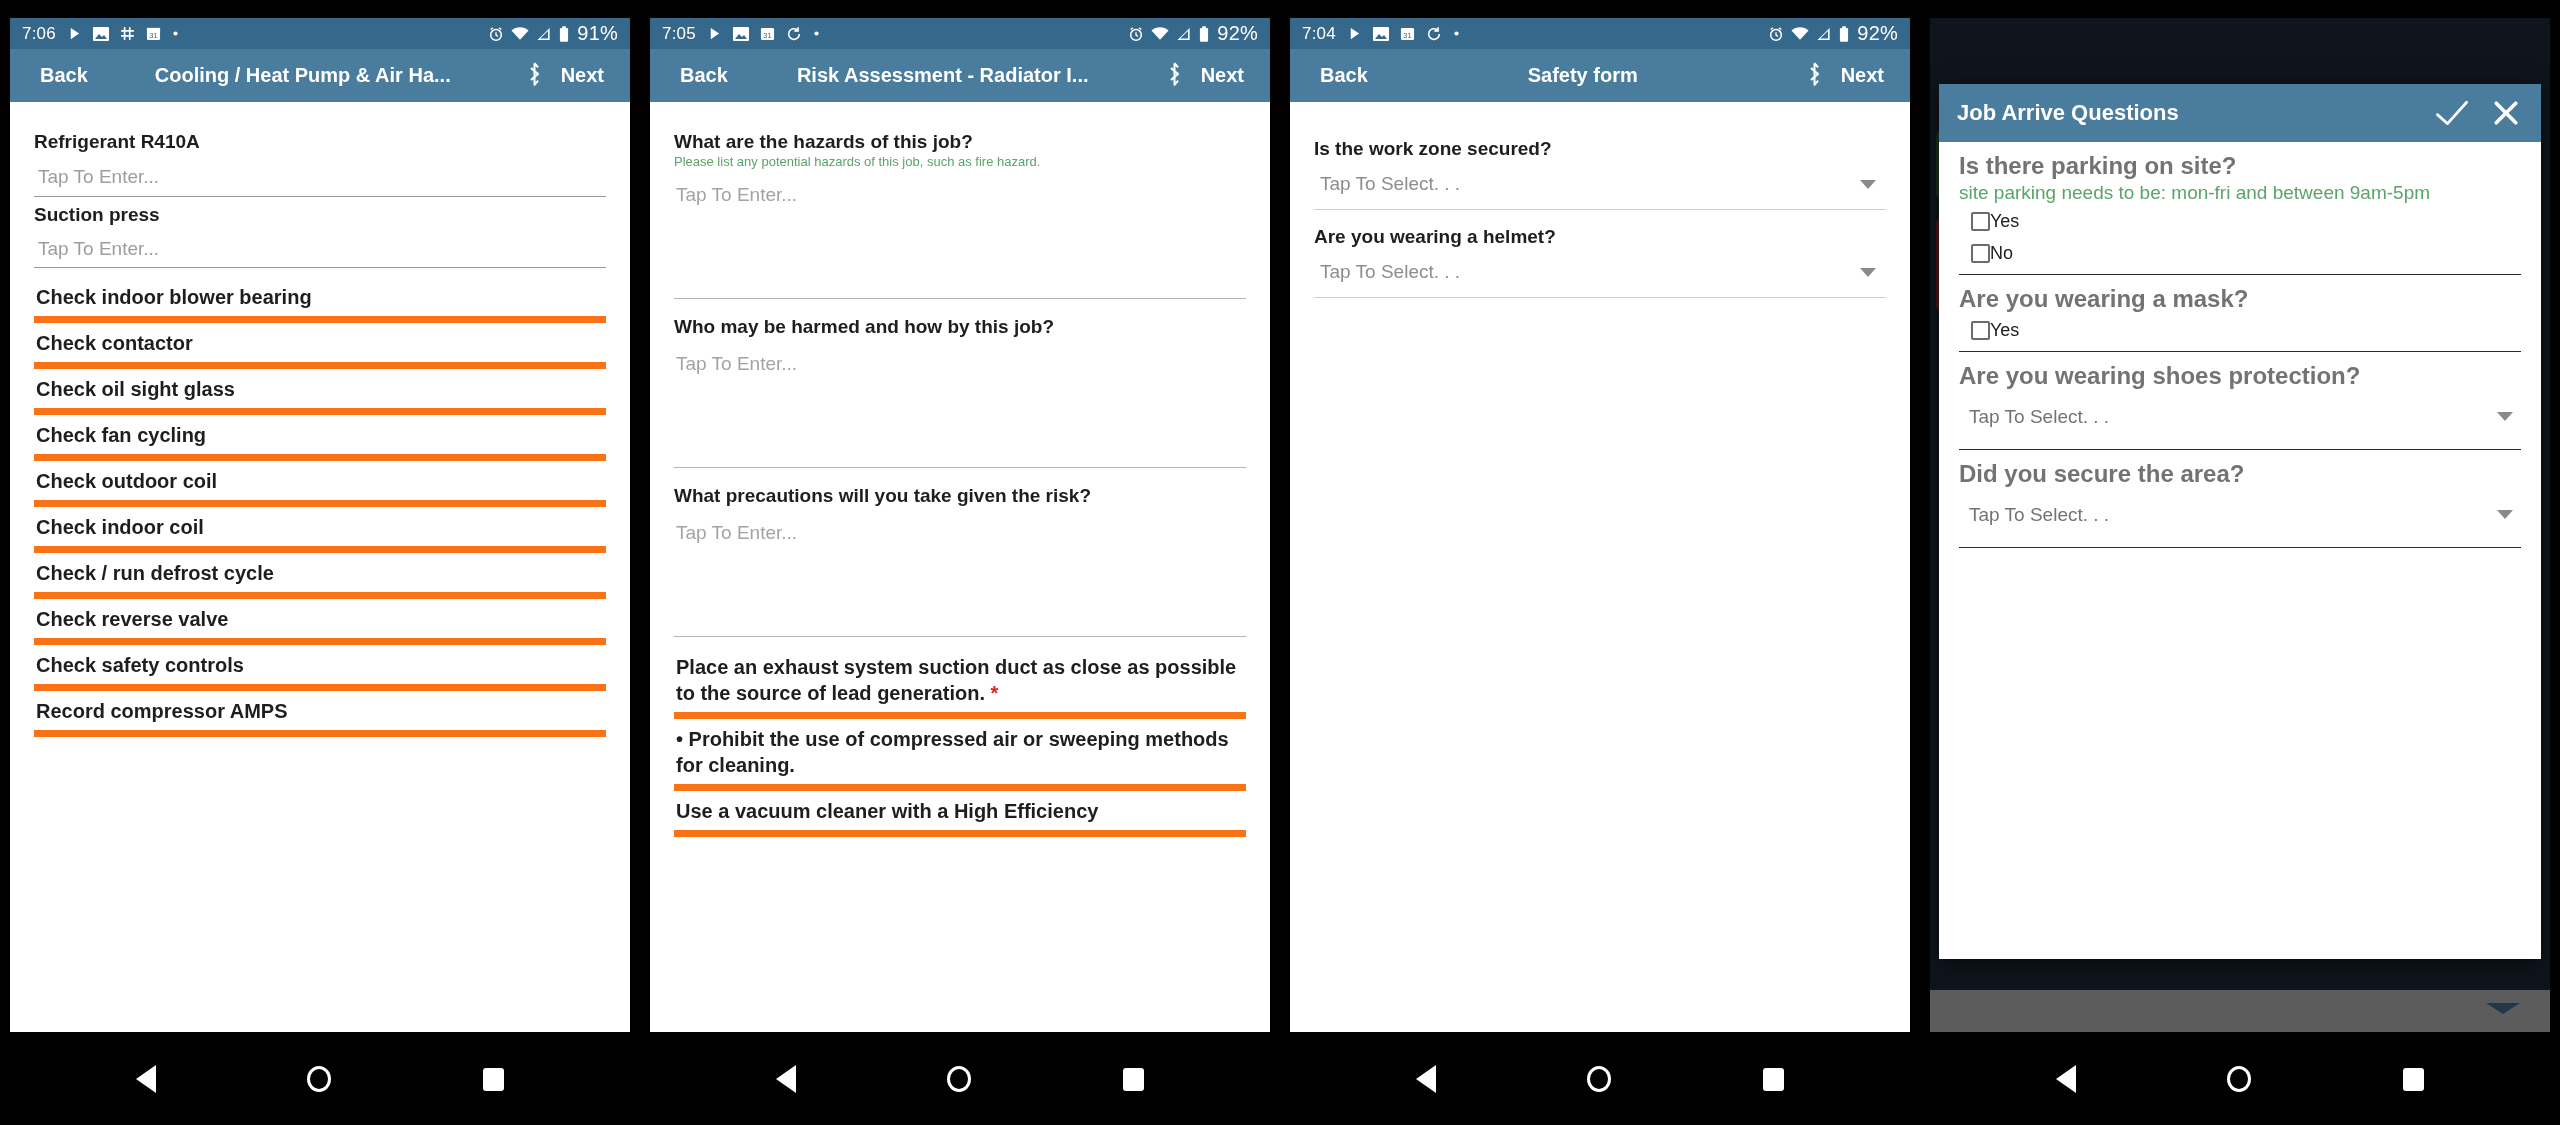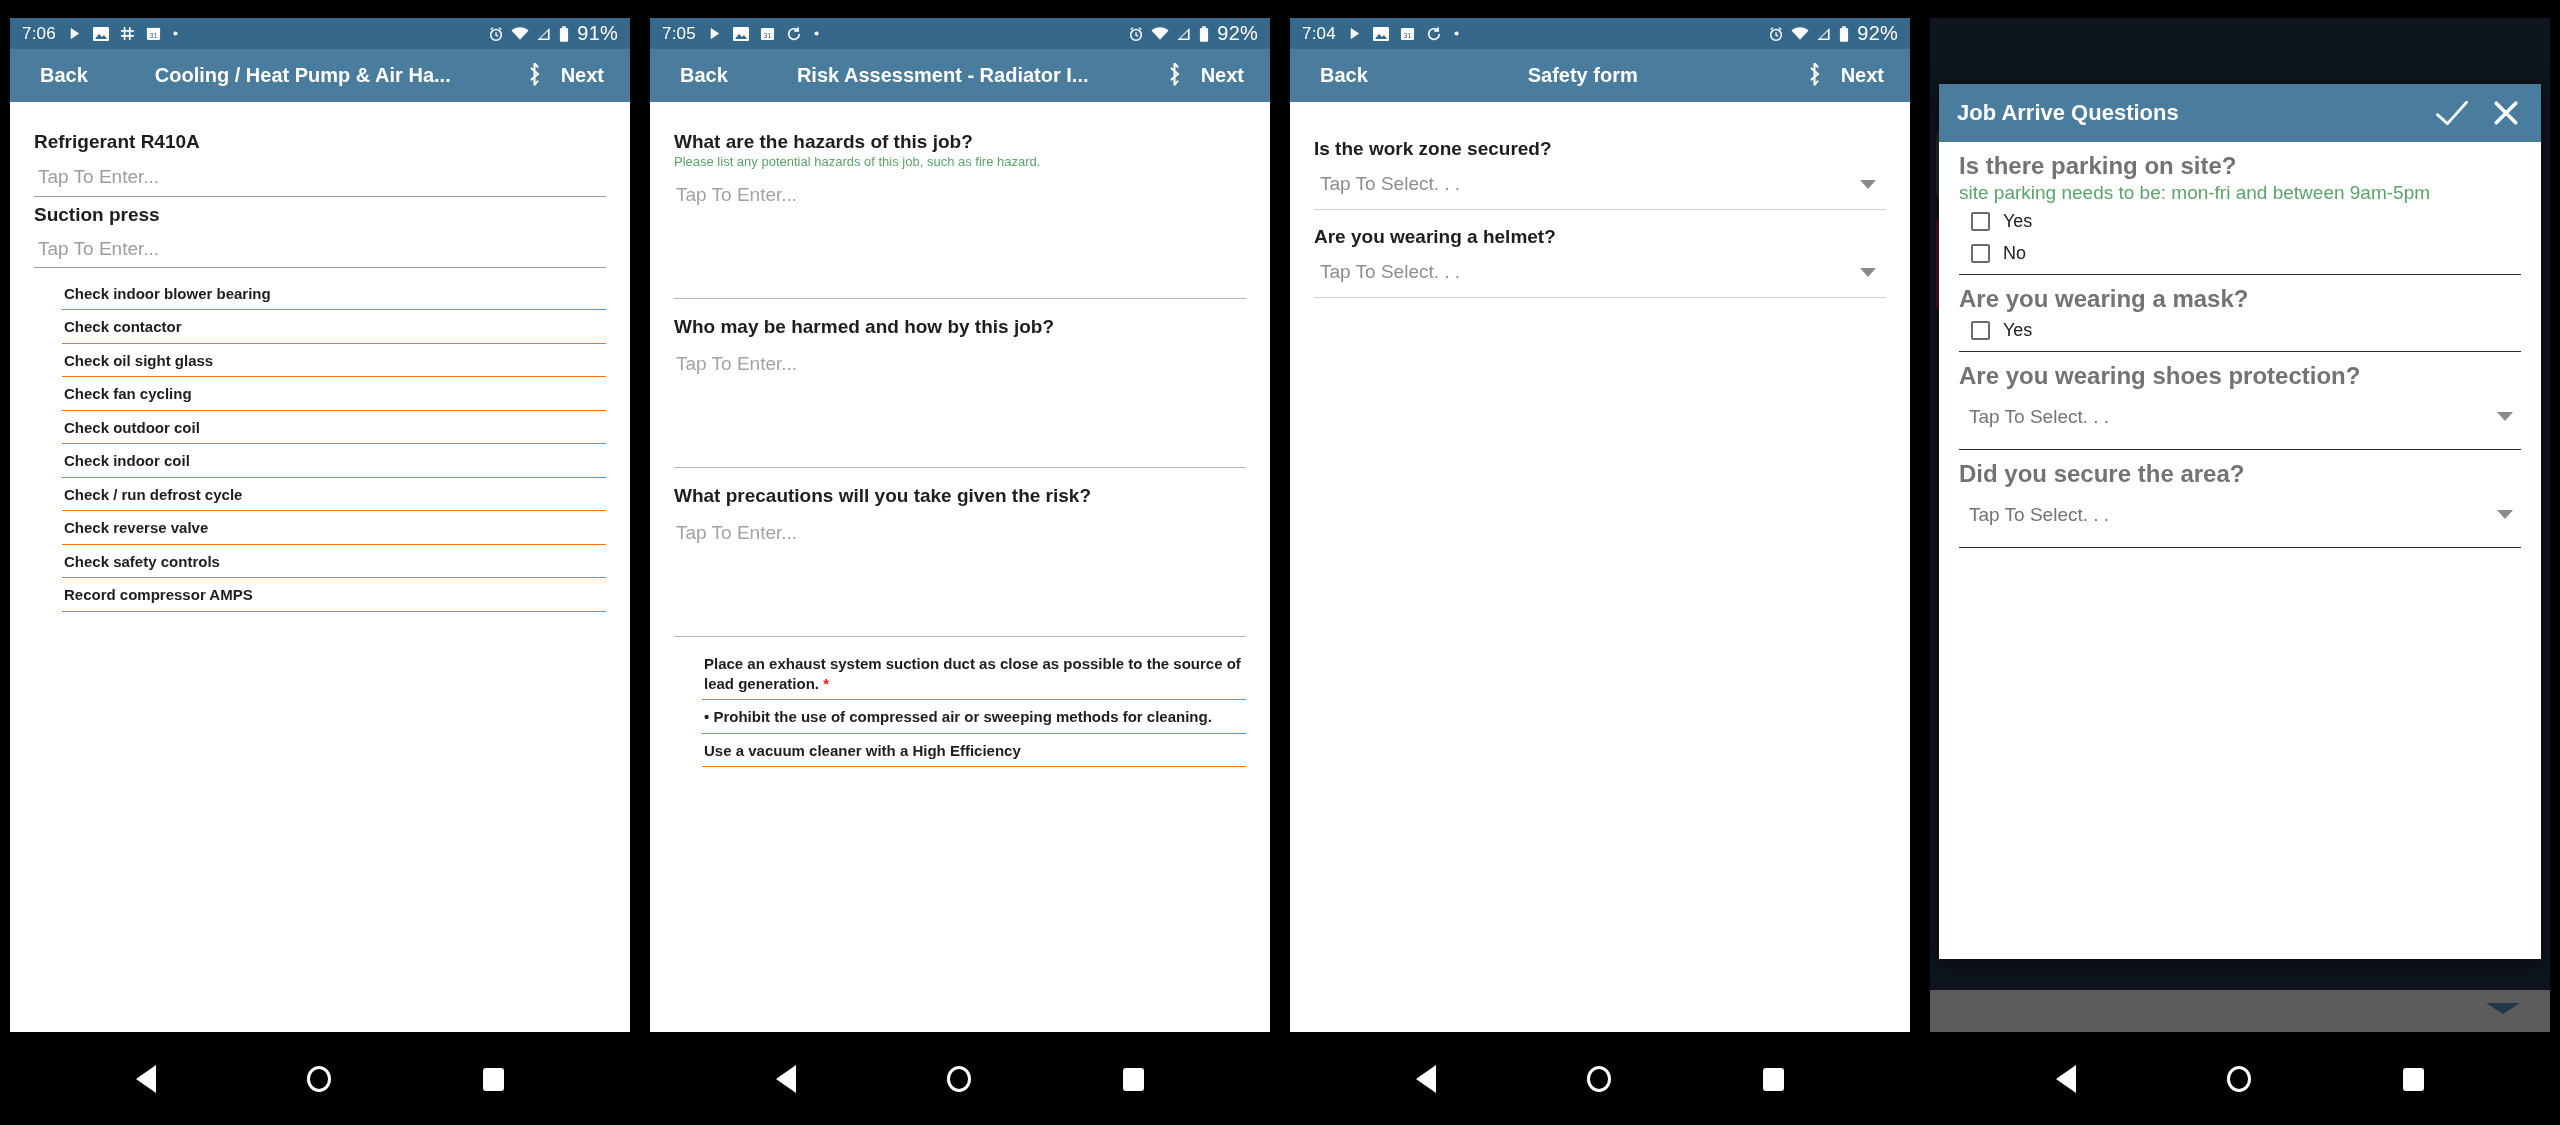--- a/index.html
+++ b/index.html
@@ -118,25 +118,24 @@
     font-size: 19px; color: #9d9d9d;
   }
   .input-line.short { padding-top: 11px; padding-bottom: 7px; }
   .ta-box {
     border-bottom: 1px solid #b4b4b4;
     padding: 14px 2px 0 2px;
     height: 129px;
     font-size: 19px; color: #a3a3a3;
   }
   .list-row {
-    border-bottom: 1px solid #f97316;
-    font-size: 15px; font-weight: bold; color: #1e1e1e;
+    border-bottom: 7px solid #f97316;
+    font-size: 20px; font-weight: bold; color: #1e1e1e;
     padding: 7px 2px 6px 2px;
     line-height: 1.3;
-    margin-left: 28px;
   }
   .list-row .req { color: #e02020; font-weight: bold; }
 
   .sel-group { padding-bottom: 2px; }
   .sel-label {
     font-size: 19px; font-weight: bold; color: #1e1e1e;
     padding: 14px 0 0 0;
   }
   .sel-line {
     display: flex; align-items: center;
@@ -188,21 +187,20 @@
   .dialog-bar .act { padding-left: 24px; line-height: 0; }
   .dialog-body {
     flex: 1 1 auto;
     padding: 0 20px;
     background: #fff;
     overflow: hidden;
   }
   .chk-row {
     display: flex; align-items: center;
     padding: 6px 2px 5px 12px;
-    gap: 13px;
   }
   .chkbox {
     width: 19px; height: 19px;
     border: 2px solid #6b6b6b;
     border-radius: 2px;
     background: #fff;
     flex: 0 0 auto;
   }
   .chk-lab { font-size: 18px; color: #202020; }
   .q-sep { border-bottom: 1.5px solid #2b2b2b; margin-top: 5px; }

